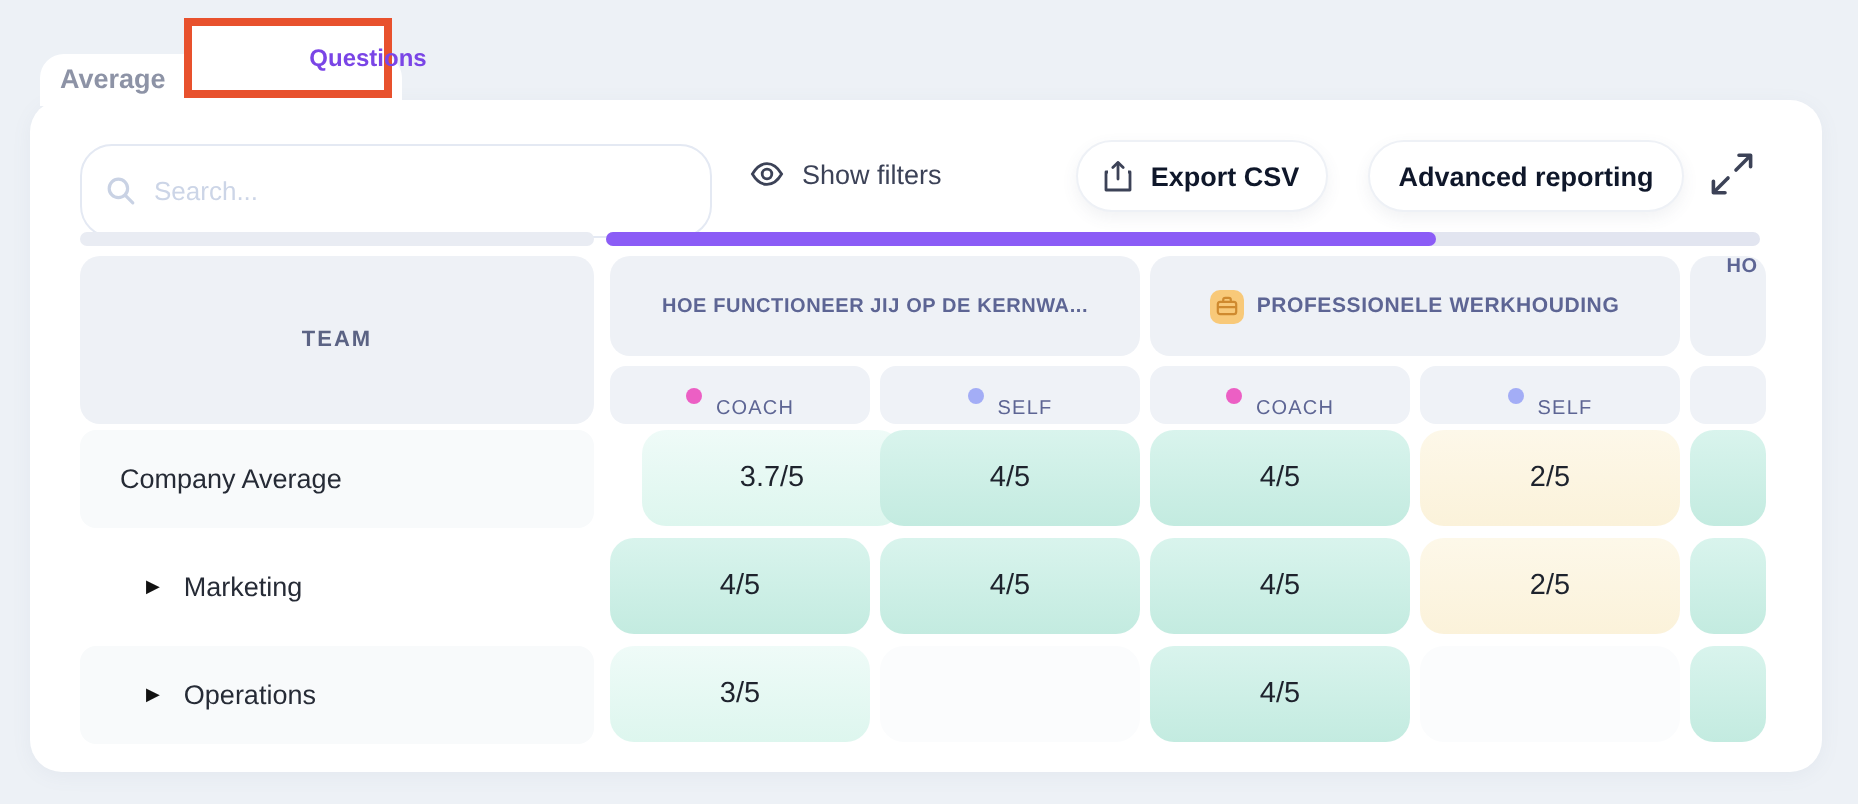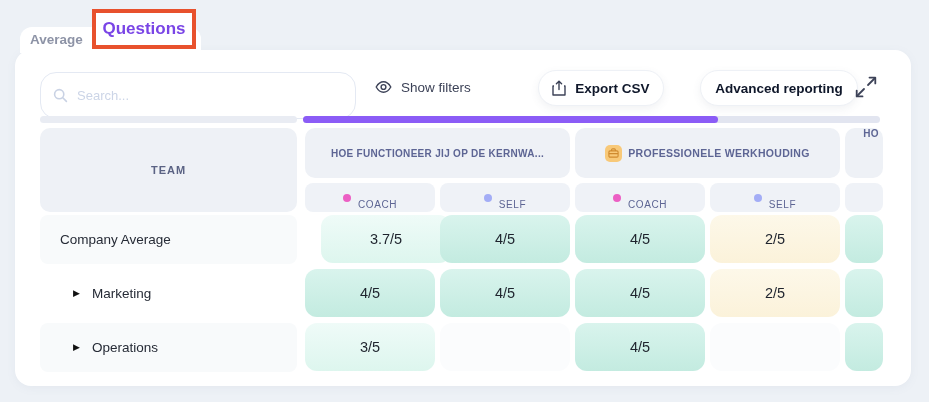--- a/index.html
+++ b/index.html
@@ -27,21 +27,21 @@
   .tab-average {
     left:30px; top:24px; height:30px; display:flex; align-items:center;
     color:#8d93a6; font-size:13.5px; font-weight:600; cursor:pointer;
   }
   .annotation-box {
     left:92px; top:9px; width:104px; height:40px;
     background:#ffffff; border:4px solid #e8512d;
   }
   .tab-questions {
     width:100%; height:100%; display:flex; align-items:center; justify-content:center;
-    color:#7a45e6; font-size:17px; font-weight:bold; cursor:pointer;
+    color:#7a45e6; font-size:12px; font-weight:bold; cursor:pointer;margin-left:40px;
   }
 
   
   .search {
     left:40px; top:72px; width:316px; height:47px;
     border:1.5px solid #e4e9f3; border-radius:16px;
     display:flex; align-items:center; padding-left:12px; gap:9px; background:#fff;
   }
   .search input {
     border:none; outline:none; font-size:13px; color:#6b7490; width:250px;
@@ -52,21 +52,21 @@
     left:375px; top:74px; height:26px; display:flex; align-items:center; gap:9px;
     color:#3c4257; font-size:13.5px; font-weight:500; cursor:pointer;
   }
   .btn {
     height:36px; background:#fff; border:1px solid #eef1f6; border-radius:18px;
     display:flex; align-items:center; justify-content:center; gap:9px;
     color:#0f172a; font-size:13.5px; font-weight:600; cursor:pointer;
     box-shadow:0 3px 8px rgba(80,90,120,0.08);
   }
   .btn-export { left:538px; top:70px; width:126px; }
-  .btn-advanced { left:700px; top:70px; width:158px;text-align:right; }
+  .btn-advanced { left:684px; top:70px; width:158px;text-align:right; }
   .expand-btn { left:854px; top:75px; width:24px; height:24px; cursor:pointer; }
 
   
   .scroll-track-left { left:40px; top:116px; width:257px; height:7px; background:#e9ecf3; border-radius:4px; }
   .scroll-track { left:303px; top:116px; width:577px; height:7px; background:#e2e5f0; border-radius:4px; }
   .scroll-thumb { left:0; top:0; width:415px; height:7px; background:#8b5cf6; border-radius:4px; position:absolute; }
 
   
   .team-header {
     left:40px; top:128px; width:257px; height:84px;

